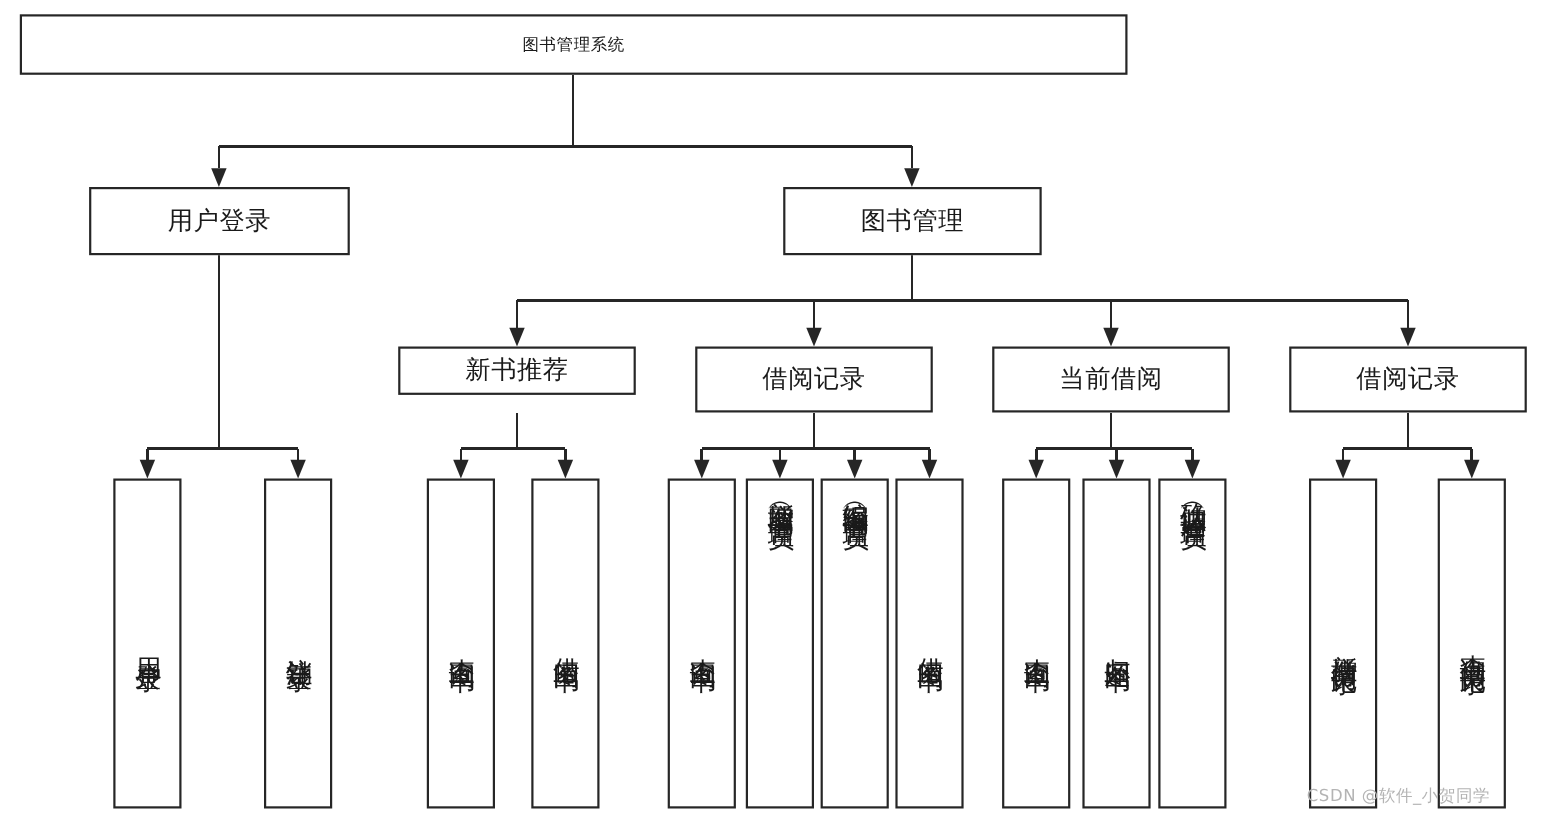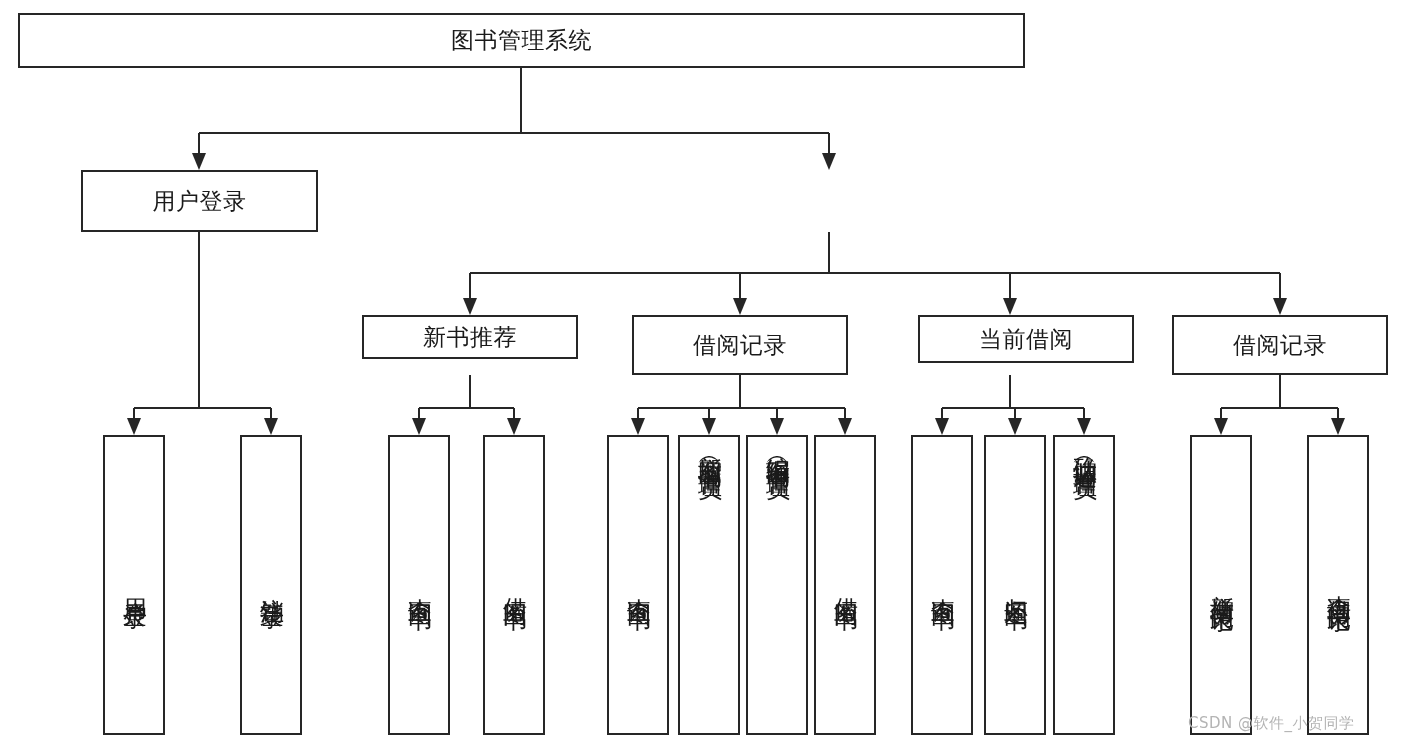--- a/index.html
+++ b/index.html
@@ -42,21 +42,21 @@
     text-align: center;
     letter-spacing: 0.5px;
   }
   
   .node.horizontal .node-label {
     writing-mode: horizontal-tb;
     font-size: 23px;
     line-height: 1.15;
   }
   .node.root .node-label {
-    font-size: 23px;
+    font-size: 15px;
   }
   
   .node.vertical {
     align-items: flex-start;
     justify-content: center;
     padding-top: 0;
   }
   .node.vertical .node-label {
     writing-mode: vertical-rl;
     text-orientation: upright;
@@ -138,27 +138,30 @@
     </svg>
 
   <div class="watermark" style="left: 1188px; top: 714px;">CSDN @软件_小贺同学</div>
 
 <div class="node horizontal root" style="left: 18px; top: 13px; width: 1007px; height: 55px;">
       <span class="node-label">图书管理系统</span>
     </div>
     <div class="node horizontal" style="left: 81px; top: 170px; width: 237px; height: 62px;">
       <span class="node-label">用户登录</span>
     </div>
+    <div class="node horizontal" style="left: 712px; top: 170px; width: 235px; height: 62px;">
+      <span class="node-label">图书管理</span>
+    </div>
     <div class="node horizontal" style="left: 362px; top: 315px; width: 216px; height: 44px;">
       <span class="node-label">新书推荐</span>
     </div>
     <div class="node horizontal" style="left: 632px; top: 315px; width: 216px; height: 60px;">
       <span class="node-label">借阅记录</span>
     </div>
-    <div class="node horizontal" style="left: 902px; top: 315px; width: 216px; height: 48px; margin-left: 16px;">
+    <div class="node horizontal" style="left: 902px; top: 315px; width: 216px; height: 60px;">
       <span class="node-label">当前借阅</span>
     </div>
     <div class="node horizontal" style="left: 1172px; top: 315px; width: 216px; height: 60px;">
       <span class="node-label">借阅记录</span>
     </div>
     <div class="node vertical center-text" style="left: 103px; top: 435px; width: 62px; height: 300px;">
       <span class="node-label">用户登录</span>
     </div>
     <div class="node vertical center-text" style="left: 240px; top: 435px; width: 62px; height: 300px;">
       <span class="node-label">注销登录</span>

